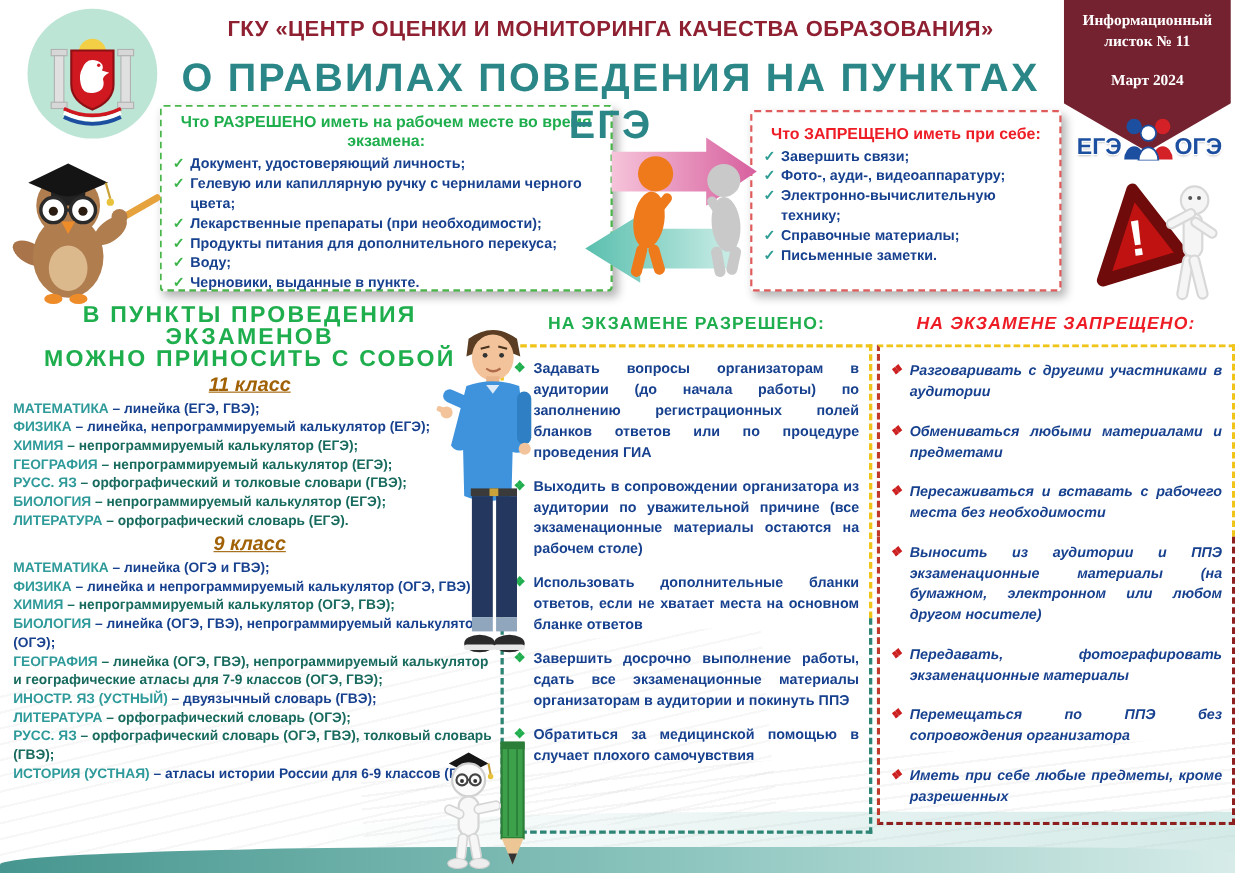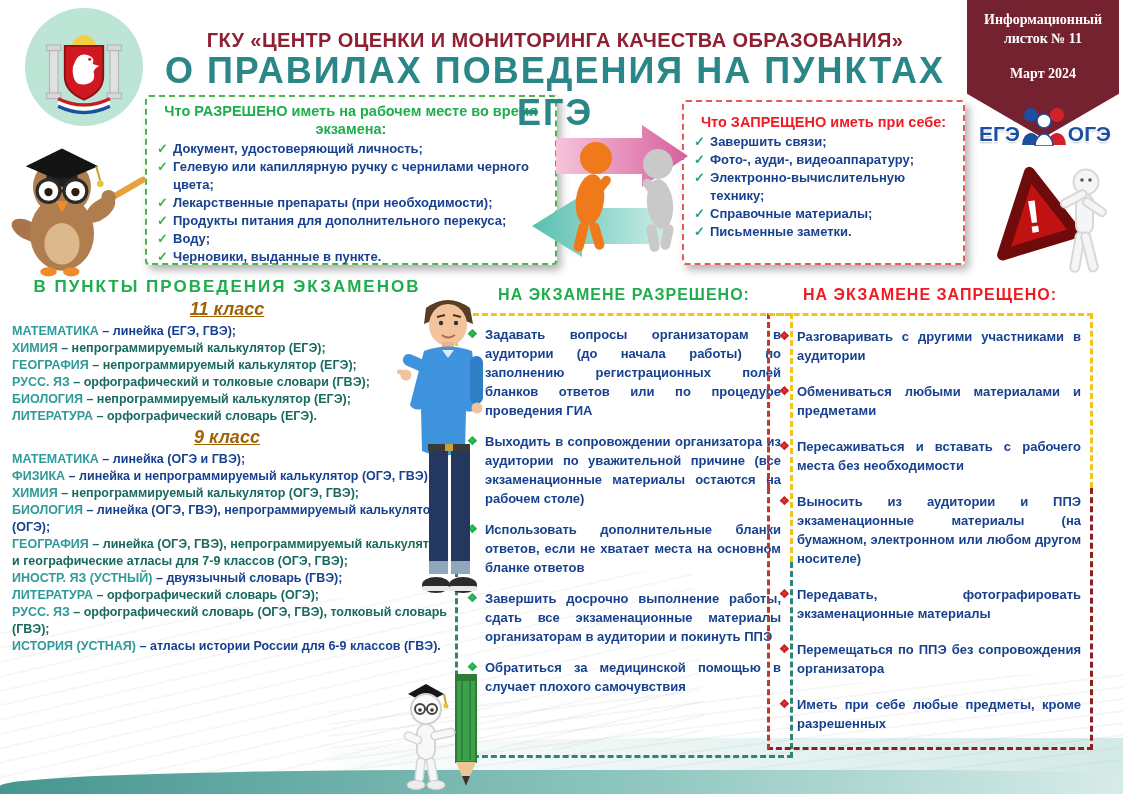--- a/index.html
+++ b/index.html
@@ -7,21 +7,21 @@
         font-family:"Liberation Sans",sans-serif;margin:0 auto;}
   
   .swoosh{position:absolute;pointer-events:none;z-index:1;}
   .swoosh-1{left:-60px;top:600px;width:760px;height:170px;transform:rotate(-5deg);
     background:repeating-linear-gradient(172deg,rgba(140,140,140,.07) 0 2px,transparent 2px 14px);}
   .swoosh-2{left:330px;top:690px;width:800px;height:100px;transform:rotate(-3deg);
     background:repeating-linear-gradient(176deg,rgba(140,140,140,.08) 0 2px,transparent 2px 12px);}
   
   .emblem{position:absolute;left:25px;top:8px;width:118px;height:118px;border-radius:50%;
     background:#bde5d5;display:flex;align-items:center;justify-content:center;z-index:3;}
-  .org-title{position:absolute;left:150px;top:29px;width:810px;text-align:center;
+  .org-title{position:absolute;left:150px;top:16px;width:810px;text-align:center;
     font-size:20px;font-weight:bold;color:#8e2032;letter-spacing:.4px;z-index:3;}
   .main-title{position:absolute;left:150px;top:50px;width:810px;text-align:center;
     font-size:36px;font-weight:bold;color:#2b8787;letter-spacing:2px;z-index:3;}
   .ribbon{position:absolute;left:967px;top:0;width:152px;height:138px;background:#74222f;
     clip-path:polygon(0 0,100% 0,100% 68%,50% 100%,0 68%);color:#fff;text-align:center;
     font-family:"Liberation Serif",serif;font-weight:bold;font-size:14px;line-height:19px;
     padding-top:10px;box-sizing:border-box;z-index:3;}
   .ribbon .date{margin-top:16px;}
   .ege-logo{position:absolute;left:976px;top:100px;width:138px;height:46px;display:flex;
     align-items:flex-end;justify-content:center;gap:1px;z-index:4;}
@@ -42,33 +42,33 @@
   .allowed-box .chk{color:#3cb54a;}
   .forbidden-box .chk{color:#2e9d94;}
   
   .owl{position:absolute;left:5px;top:133px;z-index:4;}
   .mid-figures{position:absolute;left:518px;top:116px;z-index:4;}
   .warn-fig{position:absolute;left:983px;top:150px;z-index:4;}
   .boy{position:absolute;left:396px;top:292px;z-index:6;}
   .pencil-guy{position:absolute;left:398px;top:654px;z-index:6;}
   
   .bring-col{position:absolute;left:4px;top:277px;width:446px;z-index:3;}
-  .bring-title{color:#1fae4d;font-weight:bold;font-size:17px;line-height:20px;
+  .bring-title{color:#1fae4d;font-weight:bold;font-size:21px;line-height:20px;
     text-align:center;letter-spacing:2px;}
   .grade-title{text-align:center;color:#a16207;font-size:18px;font-weight:bold;
     font-style:italic;text-decoration:underline;margin:2px 0 3px;}
   .subject-list{list-style:none;margin:0;padding:0 0 0 8px;font-size:12.5px;line-height:17px;
     font-weight:bold;}
   .subj{color:#2f9a9a;}
   .blue{color:#17418f;}
   .teal{color:#176a5d;}
   
   .rule-col{position:absolute;top:286px;z-index:3;}
   .col-mid{left:455px;width:338px;}
-  .col-right{left:767px;width:326px;}
+  .col-right{left:797px;width:326px;font-style:italic;}
   .col-title{text-align:center;font-weight:bold;font-size:16px;letter-spacing:1px;}
   .col-mid .col-title{color:#1fae4d;}
   .col-right .col-title{color:#ee1c25;}
   .dash-box{position:relative;margin-top:9px;box-sizing:border-box;padding:12px 12px 8px;}
   .col-mid .dash-box{height:445px;}
   .col-right .dash-box{height:437px;padding-top:14px;}
   .edge{position:absolute;left:0;right:0;pointer-events:none;box-sizing:border-box;}
   .mid-edge-y{top:0;height:56%;border:3px dashed #f0c419;border-bottom:none;}
   .mid-edge-t{bottom:0;height:44%;border:3px dashed #2e8576;border-top:none;}
   .fr-edge-top{top:0;height:40%;border-top:3px dashed #f0c419;border-right:3px dashed #f0c419;
@@ -281,25 +281,27 @@
         <rect x="90" y="82" width="9" height="40" rx="4.5" transform="rotate(10 94 102)"></rect>
         <rect x="102" y="82" width="9" height="40" rx="4.5" transform="rotate(-14 106 102)"></rect>
       </g>
       <circle cx="99" cy="30" r="1.8" fill="#555"></circle>
       <circle cx="107" cy="30" r="1.8" fill="#555"></circle>
     </svg>
   </div>
 
   <div class="bring-col">
     <div class="bring-title">В ПУНКТЫ ПРОВЕДЕНИЯ ЭКЗАМЕНОВ</div>
+    <div class="bring-title">МОЖНО ПРИНОСИТЬ С СОБОЙ</div>
     <div class="grade-title">11 класс</div>
     <ul class="subject-list">
 
         <li><span class="subj">МАТЕМАТИКА</span><span class="blue"> – линейка (ЕГЭ, ГВЭ);</span></li>
 
+        <li><span class="subj">ФИЗИКА</span><span class="blue"> – линейка, непрограммируемый калькулятор (ЕГЭ);</span></li>
 
         <li><span class="subj">ХИМИЯ</span><span class="teal"> – непрограммируемый калькулятор (ЕГЭ);</span></li>
 
         <li><span class="subj">ГЕОГРАФИЯ</span><span class="teal"> – непрограммируемый калькулятор (ЕГЭ);</span></li>
 
         <li><span class="subj">РУСС. ЯЗ</span><span class="teal"> – орфографический и толковые словари (ГВЭ);</span></li>
 
         <li><span class="subj">БИОЛОГИЯ</span><span class="teal"> – непрограммируемый калькулятор (ЕГЭ);</span></li>
 
         <li><span class="subj">ЛИТЕРАТУРА</span><span class="teal"> – орфографический словарь (ЕГЭ).</span></li>

